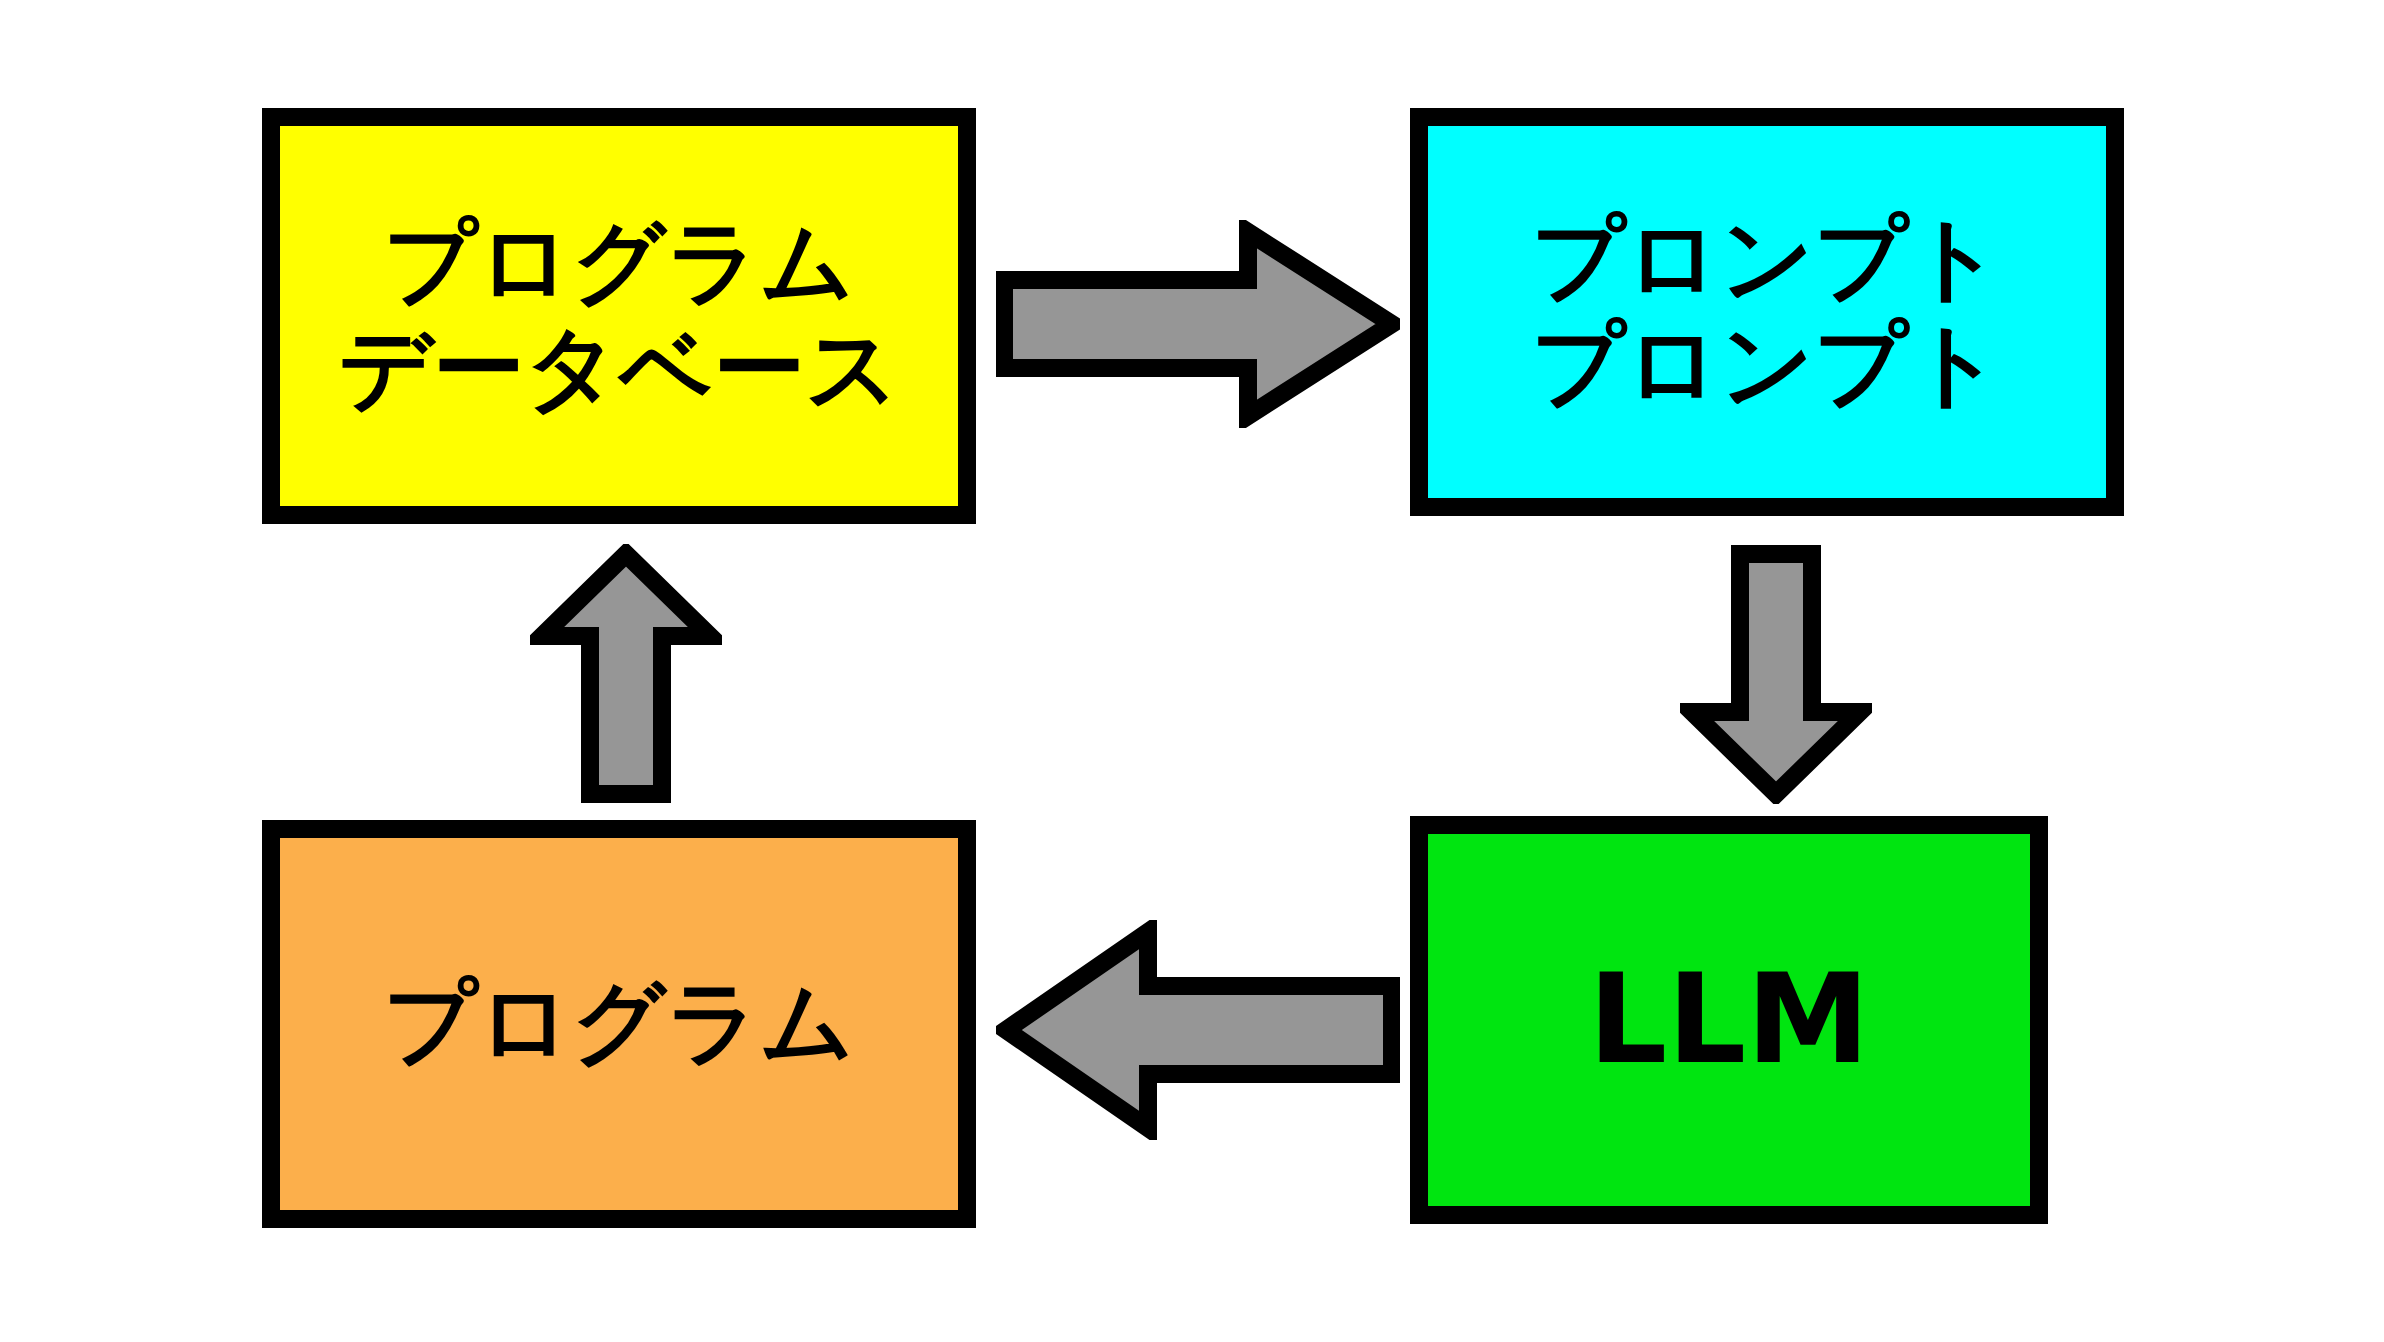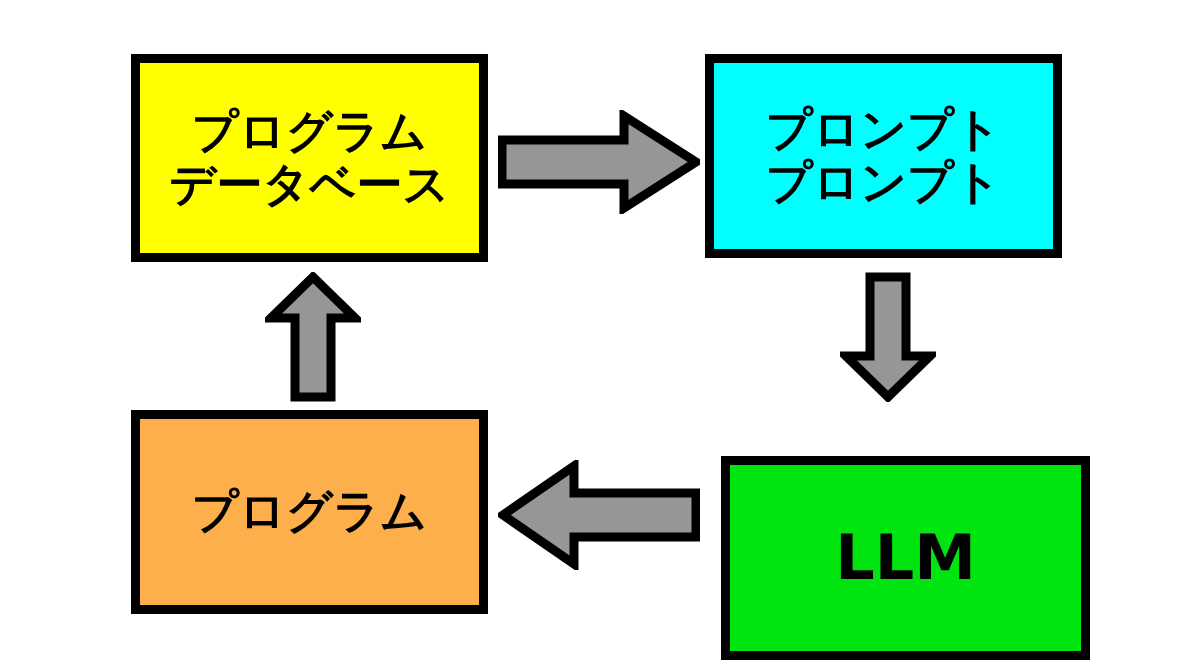--- a/index.html
+++ b/index.html
@@ -41,21 +41,21 @@
   .node-jp { font-size: 46px; }
   .node-latin { font-size: 62px; font-family: "DejaVu Sans", "Liberation Sans", sans-serif; }
 
   #node-program-database {
     left: 131px;  top: 54px;  width: 357px;  height: 208px;
   }
   #node-prompt-sampling {
     left: 705px;  top: 54px;  width: 357px;  height: 204px;
   }
   #node-llm {
-    left: 721px;  top: 408px; width: 369px;  height: 204px; margin-top: 48px;
+    left: 705px;  top: 408px; width: 319px;  height: 204px;
   }
   #node-program-evaluation {
     left: 131px;  top: 410px; width: 357px;  height: 204px;
   }
 
   
   .arrow {
     position: absolute;
   }
   .arrow svg { display: block; }

